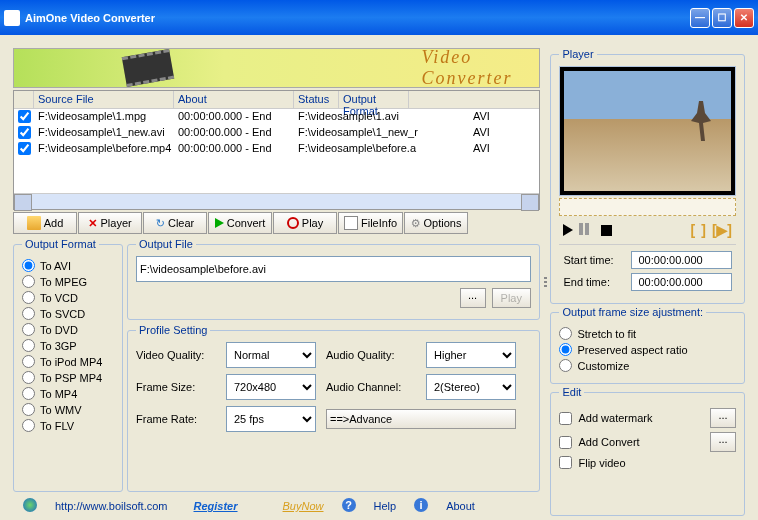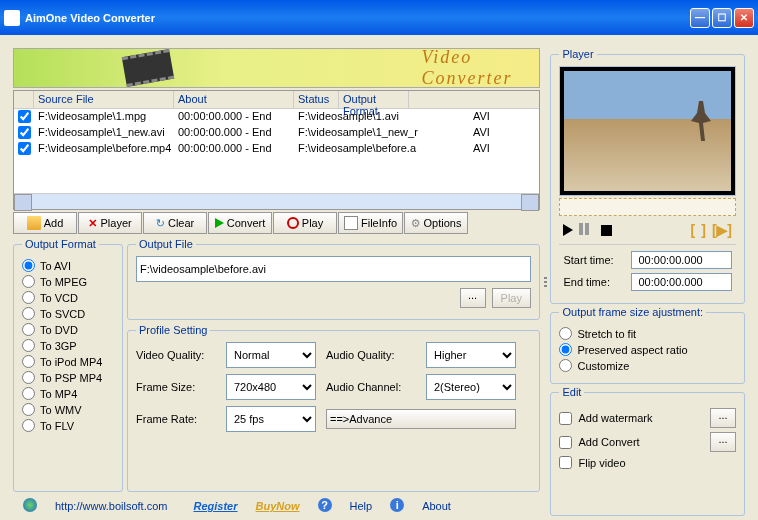--- a/index.html
+++ b/index.html
@@ -70,21 +70,21 @@
 .pc-pause { display:flex; gap:2px;} .pc-pause span{width:4px;height:12px;background:#999;}
 .pc-stop { width:11px; height:11px; background:#000; }
 .pc-mk { color:#d8a030; font-weight:bold; font-size:14px;}
 .time-grid { display: grid; grid-template-columns: 60px 1fr; gap: 4px 8px; align-items: center; padding: 4px; }
 .time-val { border: 1px solid #7f9db9; padding: 2px 6px; background: #fff; text-align: left; }
 .lbl { color: #000; }
 .dotbtn { width: 26px; height: 20px; border: 1px solid #999; background: linear-gradient(#fefefe,#e8e4d8); text-align: center; cursor: pointer; }
 .drag-handle { width: 5px; display: flex; flex-direction: column; justify-content: center; align-items: center; cursor: col-resize; }
 .drag-handle span { width: 3px; height: 2px; background: #888; margin: 1px 0; }
 .reg { color: #1060d0; font-weight: bold; font-style: italic; text-decoration: underline; cursor: pointer; margin-left: 8px; }
-.buy { color: #d8a020; font-weight: bold; font-style: italic; text-decoration: underline; cursor: pointer; }
+.buy { color: #d8a020; font-weight: normal; font-style: italic; text-decoration: underline; cursor: pointer; margin-left: 27px; }
 .checkbox-row { display: flex; align-items: center; gap: 6px; margin: 4px 0; }
 .checkbox-row input { margin: 0; }
 </style>
 </head>
 <body>
 
 <div class="titlebar">
   <div class="icon"></div>
   <div class="title">AimOne Video Converter</div>
   <div class="win-btn win-min">—</div>

